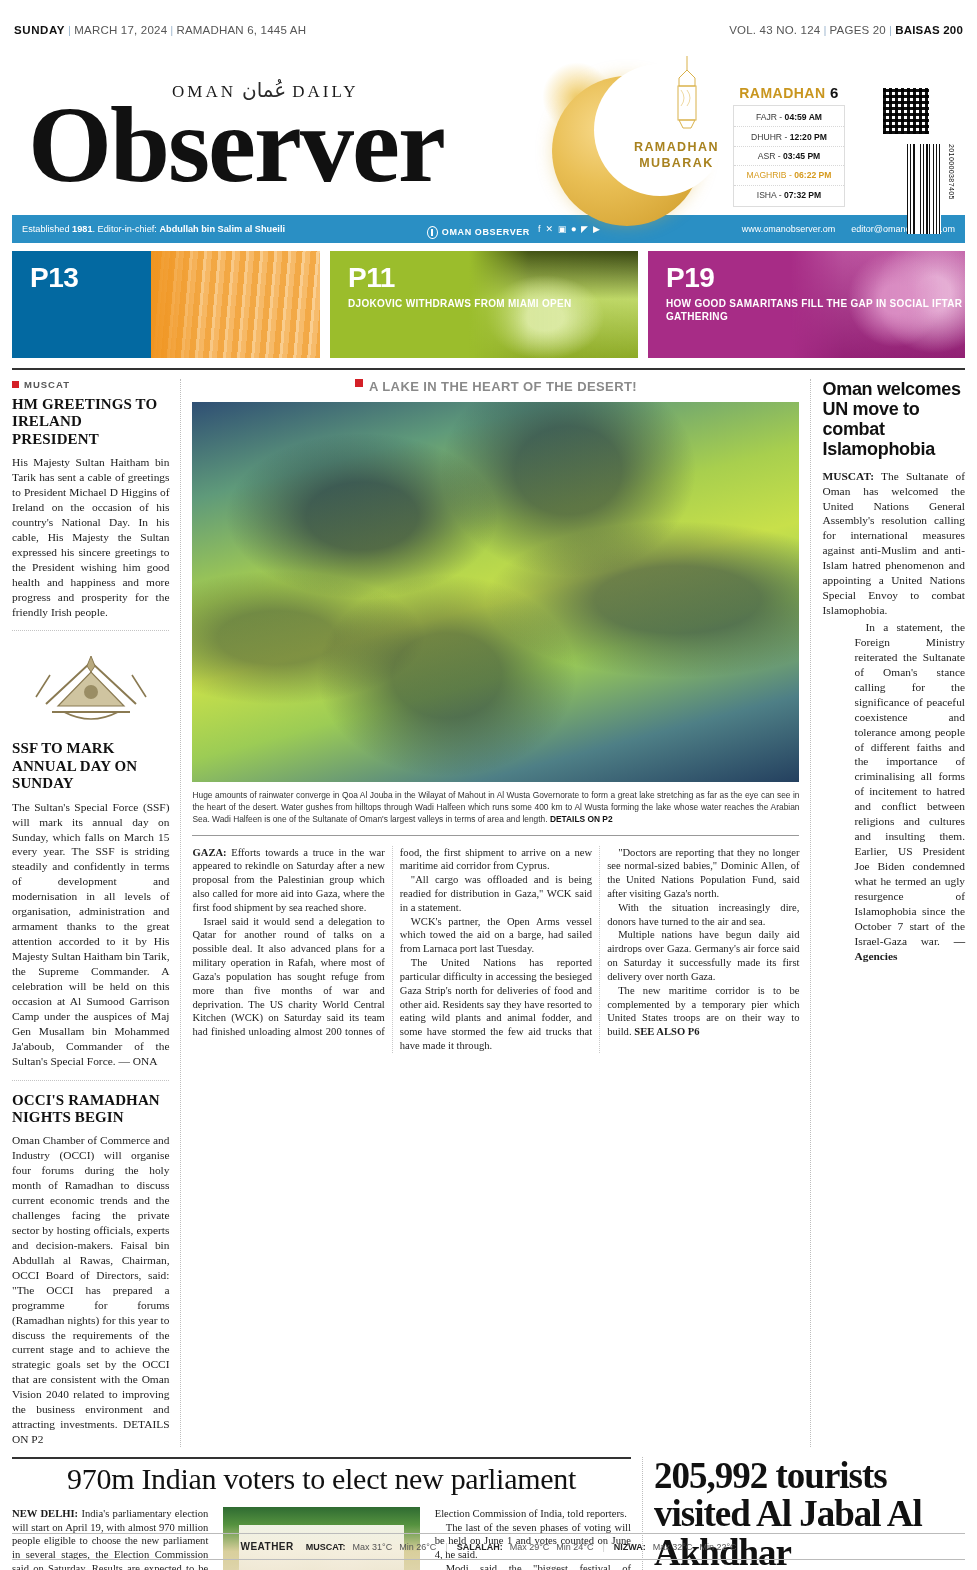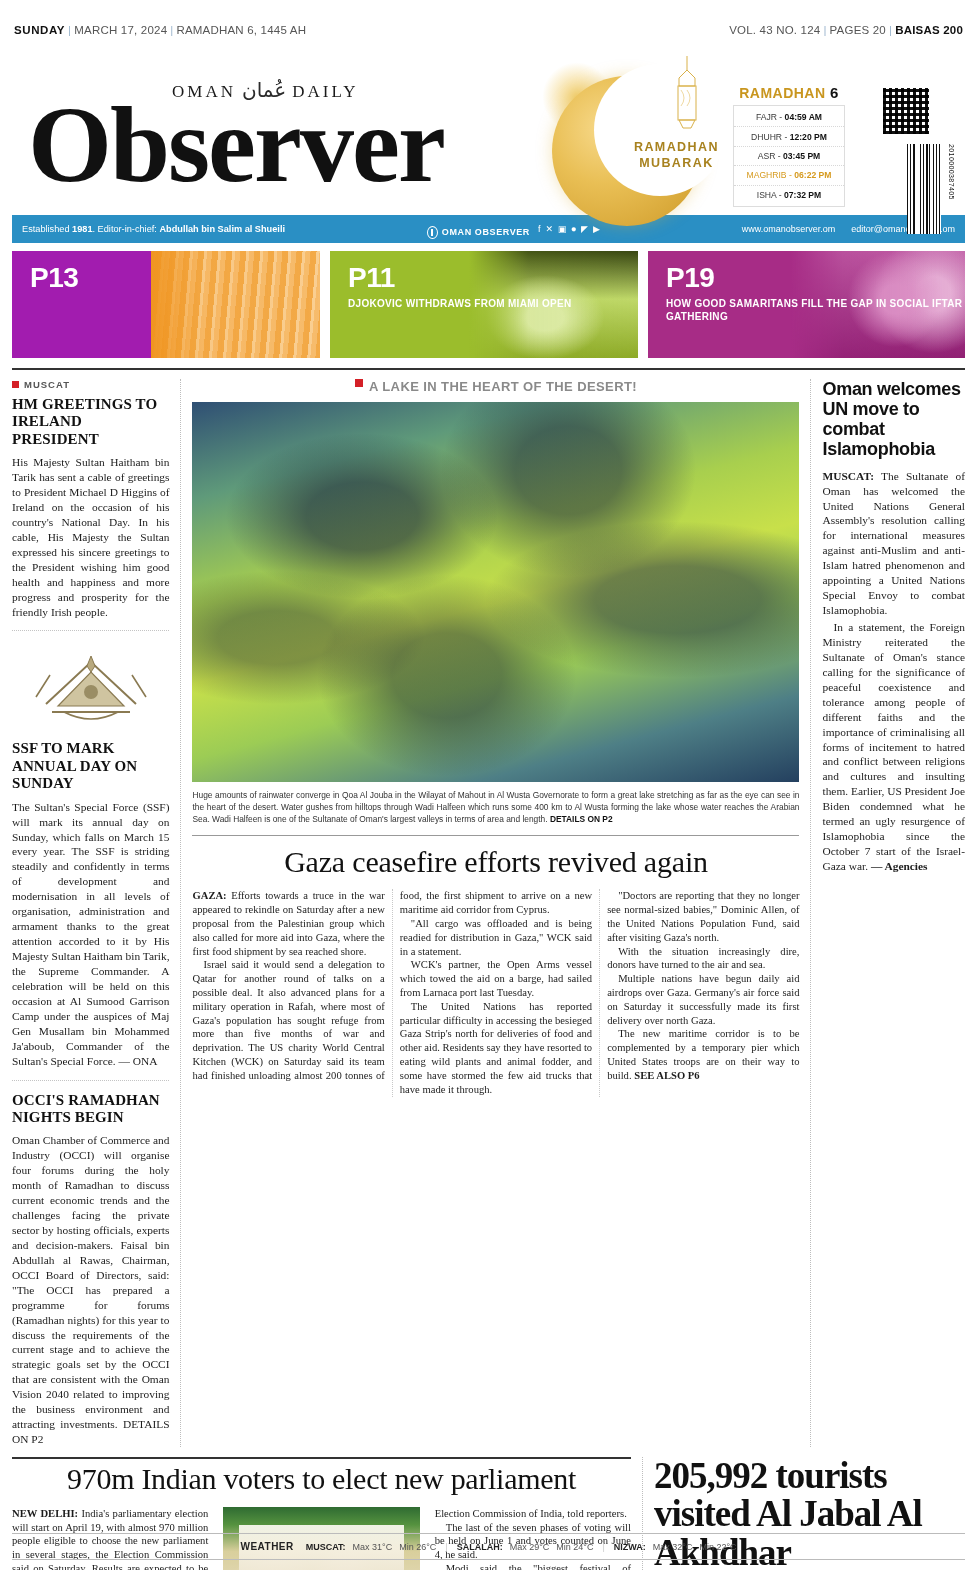--- a/index.html
+++ b/index.html
@@ -122,21 +122,21 @@
     width: 11px; height: 13px; border: 1.6px solid #fff; border-radius: 50%;
     display: inline-block; position: relative;
   }
   .bb-ovalicon::after { content:""; position:absolute; left:3.2px; top:2px; width:2.2px; height:7px; background:#fff; }
   .bb-social { display: flex; gap: 5px; font-size: 9px; align-items: center; }
   .bb-right { flex: 0 0 auto; display: flex; gap: 16px; font-size: 9px; }
 
   
   .promos { display: flex; gap: 10px; margin-top: 8px; }
   .promo { position: relative; height: 107px; overflow: hidden; flex: 1; }
-  .promo.p13 { flex: 0 0 308px; background: #a21caf; }
+  .promo.p13 { flex: 0 0 308px; background: #0369a1; }
   .promo.p11 { flex: 0 0 308px; background: #9bbd2c; }
   .promo.p19 { flex: 1; background: #a72c86; }
   .promo-txt { position: relative; z-index: 3; padding: 13px 0 0 18px; color: #fff; }
   .promo-num {
     font-family: "Liberation Sans", sans-serif; font-weight: bold;
     font-size: 28px; line-height: 1; letter-spacing: -.5px; margin-bottom: 5px;
   }
   .promo-sub {
     font-family: "Liberation Sans", sans-serif; font-weight: bold;
     font-size: 10px; line-height: 1.32; letter-spacing: .3px; text-transform: uppercase;
@@ -427,40 +427,39 @@
         <span class="sq"></span>
         <span>A LAKE IN THE HEART OF THE DESERT!</span>
       </div>
       <div class="lead-photo"></div>
       <div class="caption">
         <span>Huge amounts of rainwater converge in Qoa Al Jouba in the Wilayat of Mahout in Al Wusta Governorate to form a great lake stretching as far as the eye can see in the heart of the desert. Water gushes from hilltops through Wadi Halfeen which runs some 400 km to Al Wusta forming the lake whose water reaches the Arabian Sea. Wadi Halfeen is one of the Sultanate of Oman's largest valleys in terms of area and length.</span>
         <b>DETAILS ON P2</b>
       </div>
       <div class="rule-med"></div>
 
-      <div class="lead-head">Gaza ceasefire efforts revived again</div>
       <div class="three-col">
         <p><b>GAZA:</b> <span>Efforts towards a truce in the war appeared to rekindle on Saturday after a new proposal from the Palestinian group which also called for more aid into Gaza, where the first food shipment by sea reached shore.</span></p>
         <p>Israel said it would send a delegation to Qatar for another round of talks on a possible deal. It also advanced plans for a military operation in Rafah, where most of Gaza's population has sought refuge from more than five months of war and deprivation. The US charity World Central Kitchen (WCK) on Saturday said its team had finished unloading almost 200 tonnes of food, the first shipment to arrive on a new maritime aid corridor from Cyprus.</p>
         <p>"All cargo was offloaded and is being readied for distribution in Gaza," WCK said in a statement.</p>
         <p>WCK's partner, the Open Arms vessel which towed the aid on a barge, had sailed from Larnaca port last Tuesday.</p>
         <p>The United Nations has reported particular difficulty in accessing the besieged Gaza Strip's north for deliveries of food and other aid. Residents say they have resorted to eating wild plants and animal fodder, and some have stormed the few aid trucks that have made it through.</p>
         <p>"Doctors are reporting that they no longer see normal-sized babies," Dominic Allen, of the United Nations Population Fund, said after visiting Gaza's north.</p>
         <p>With the situation increasingly dire, donors have turned to the air and sea.</p>
         <p>Multiple nations have begun daily aid airdrops over Gaza. Germany's air force said on Saturday it successfully made its first delivery over north Gaza.</p>
         <p><span>The new maritime corridor is to be complemented by a temporary pier which United States troops are on their way to build.</span> <b>SEE ALSO P6</b></p>
       </div>
     </div>
 
     <div class="col-right">
       <div class="right-head">Oman welcomes UN move to combat Islamophobia</div>
       <div class="body-text">
         <b>MUSCAT:</b> <span>The Sultanate of Oman has welcomed the United Nations General Assembly's resolution calling for international measures against anti-Muslim and anti-Islam hatred phenomenon and appointing a United Nations Special Envoy to combat Islamophobia.</span>
       </div>
-      <div class="body-text" style="text-indent:11px;margin-top:2px;">
+      <div class="body-text" style="text-indent:11px;margin-top:2px;margin-left:32px;">
         <span>In a statement, the Foreign Ministry reiterated the Sultanate of Oman's stance calling for the significance of peaceful coexistence and tolerance among people of different faiths and the importance of criminalising all forms of incitement to hatred and conflict between religions and cultures and insulting them. Earlier, US President Joe Biden condemned what he termed an ugly resurgence of Islamophobia since the October 7 start of the Israel-Gaza war.</span> <b>— Agencies</b>
       </div>
     </div>
   </div>
 
   <div class="bottom-wrap">
     <div class="bottom-left">
       <div class="rule-thick" style="margin-top:0;"></div>
       <div class="india-head">970m Indian voters to elect new parliament</div>
       <div class="india-grid">

